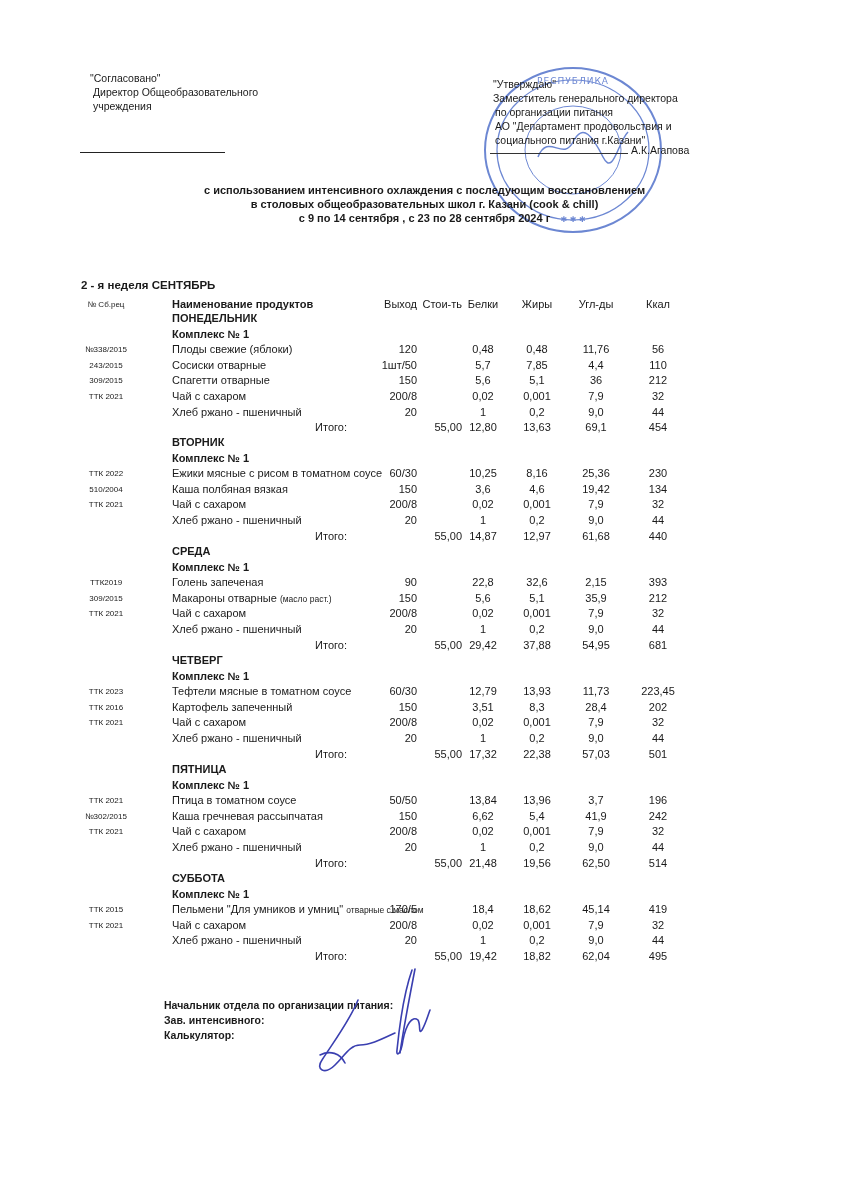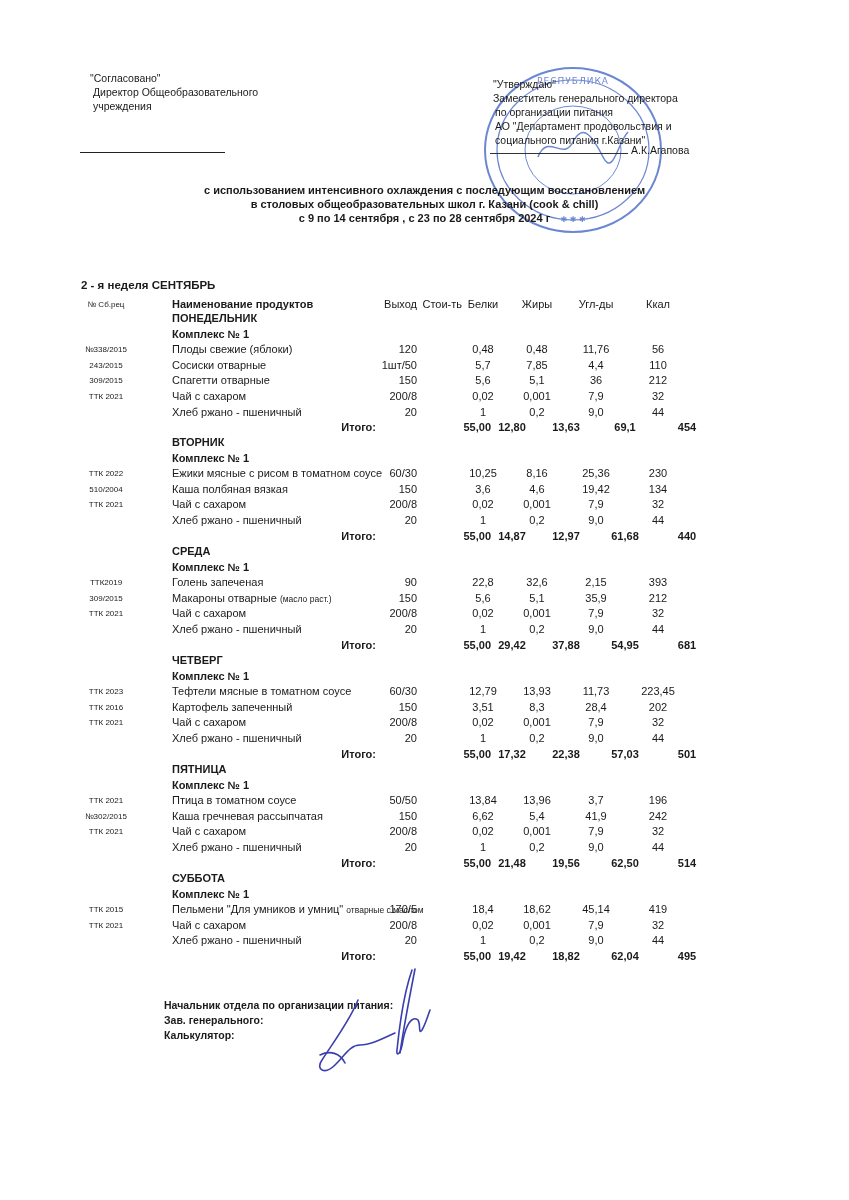--- a/index.html
+++ b/index.html
@@ -28,21 +28,21 @@
   .row > span { position: absolute; top: 0; white-space: nowrap; }
   .c-code { left: 70px; width: 72px; text-align: center; font-size: 8px; top: 2px !important; }
   .c-name { left: 172px; }
   .c-name small { font-size: 8.5px; }
   .c-out { right: 350px; text-align: right; }
   .c-cost { right: 305px; text-align: right; }
   .c-prot { right: 259px; width: 50px; text-align: center; }
   .c-fat { right: 205px; width: 50px; text-align: center; }
   .c-carb { right: 146px; width: 50px; text-align: center; }
   .c-kcal { right: 84px; width: 50px; text-align: center; }
-  .row.total { font-weight: bold; margin-left: 29px; }
+  .row.total { font-weight: normal; }
   .row.total .c-label { right: 420px; text-align: right; }
   .row.day, .row.complex { font-weight: bold; }
 
   .footer { left: 164px; top: 998px; font-size: 10.5px; line-height: 15px; z-index: 2; font-weight: bold; }
   .sig { z-index: 3; }
 </style>
 </head>
 <body>
 
 <div class="abs agree">
@@ -392,21 +392,21 @@
       <span class="c-cost">55,00</span>
       <span class="c-prot">19,42</span>
       <span class="c-fat">18,82</span>
       <span class="c-carb">62,04</span>
       <span class="c-kcal">495</span>
     </div>
   </div>
 
 <div class="abs footer">
   <div>Начальник  отдела по организации питания:</div>
-  <div>Зав. генерального:</div>
+  <div>Зав. интенсивного:</div>
   <div>Калькулятор:</div>
 </div>
 
 <svg class="abs sig" style="left:300px;top:965px;width:150px;height:115px;" viewBox="0 0 150 115">
   <g fill="none" stroke="#3a3fb0" stroke-width="1.6" stroke-linecap="round">
     <path d="M112 5 C105 25, 100 55, 97 85 C96 92, 101 90, 103 75 C106 60, 112 50, 118 55 C121 60, 118 70, 122 65 C126 58, 128 50, 130 45"></path>
     <path d="M115 4 C110 30, 104 60, 100 88"></path>
     <path d="M58 35 C50 55, 35 75, 22 95 C15 105, 25 110, 35 100 C45 90, 50 80, 60 80 C70 80, 80 75, 95 68"></path>
     <path d="M20 90 C30 85, 40 88, 45 98"></path>
   </g>

